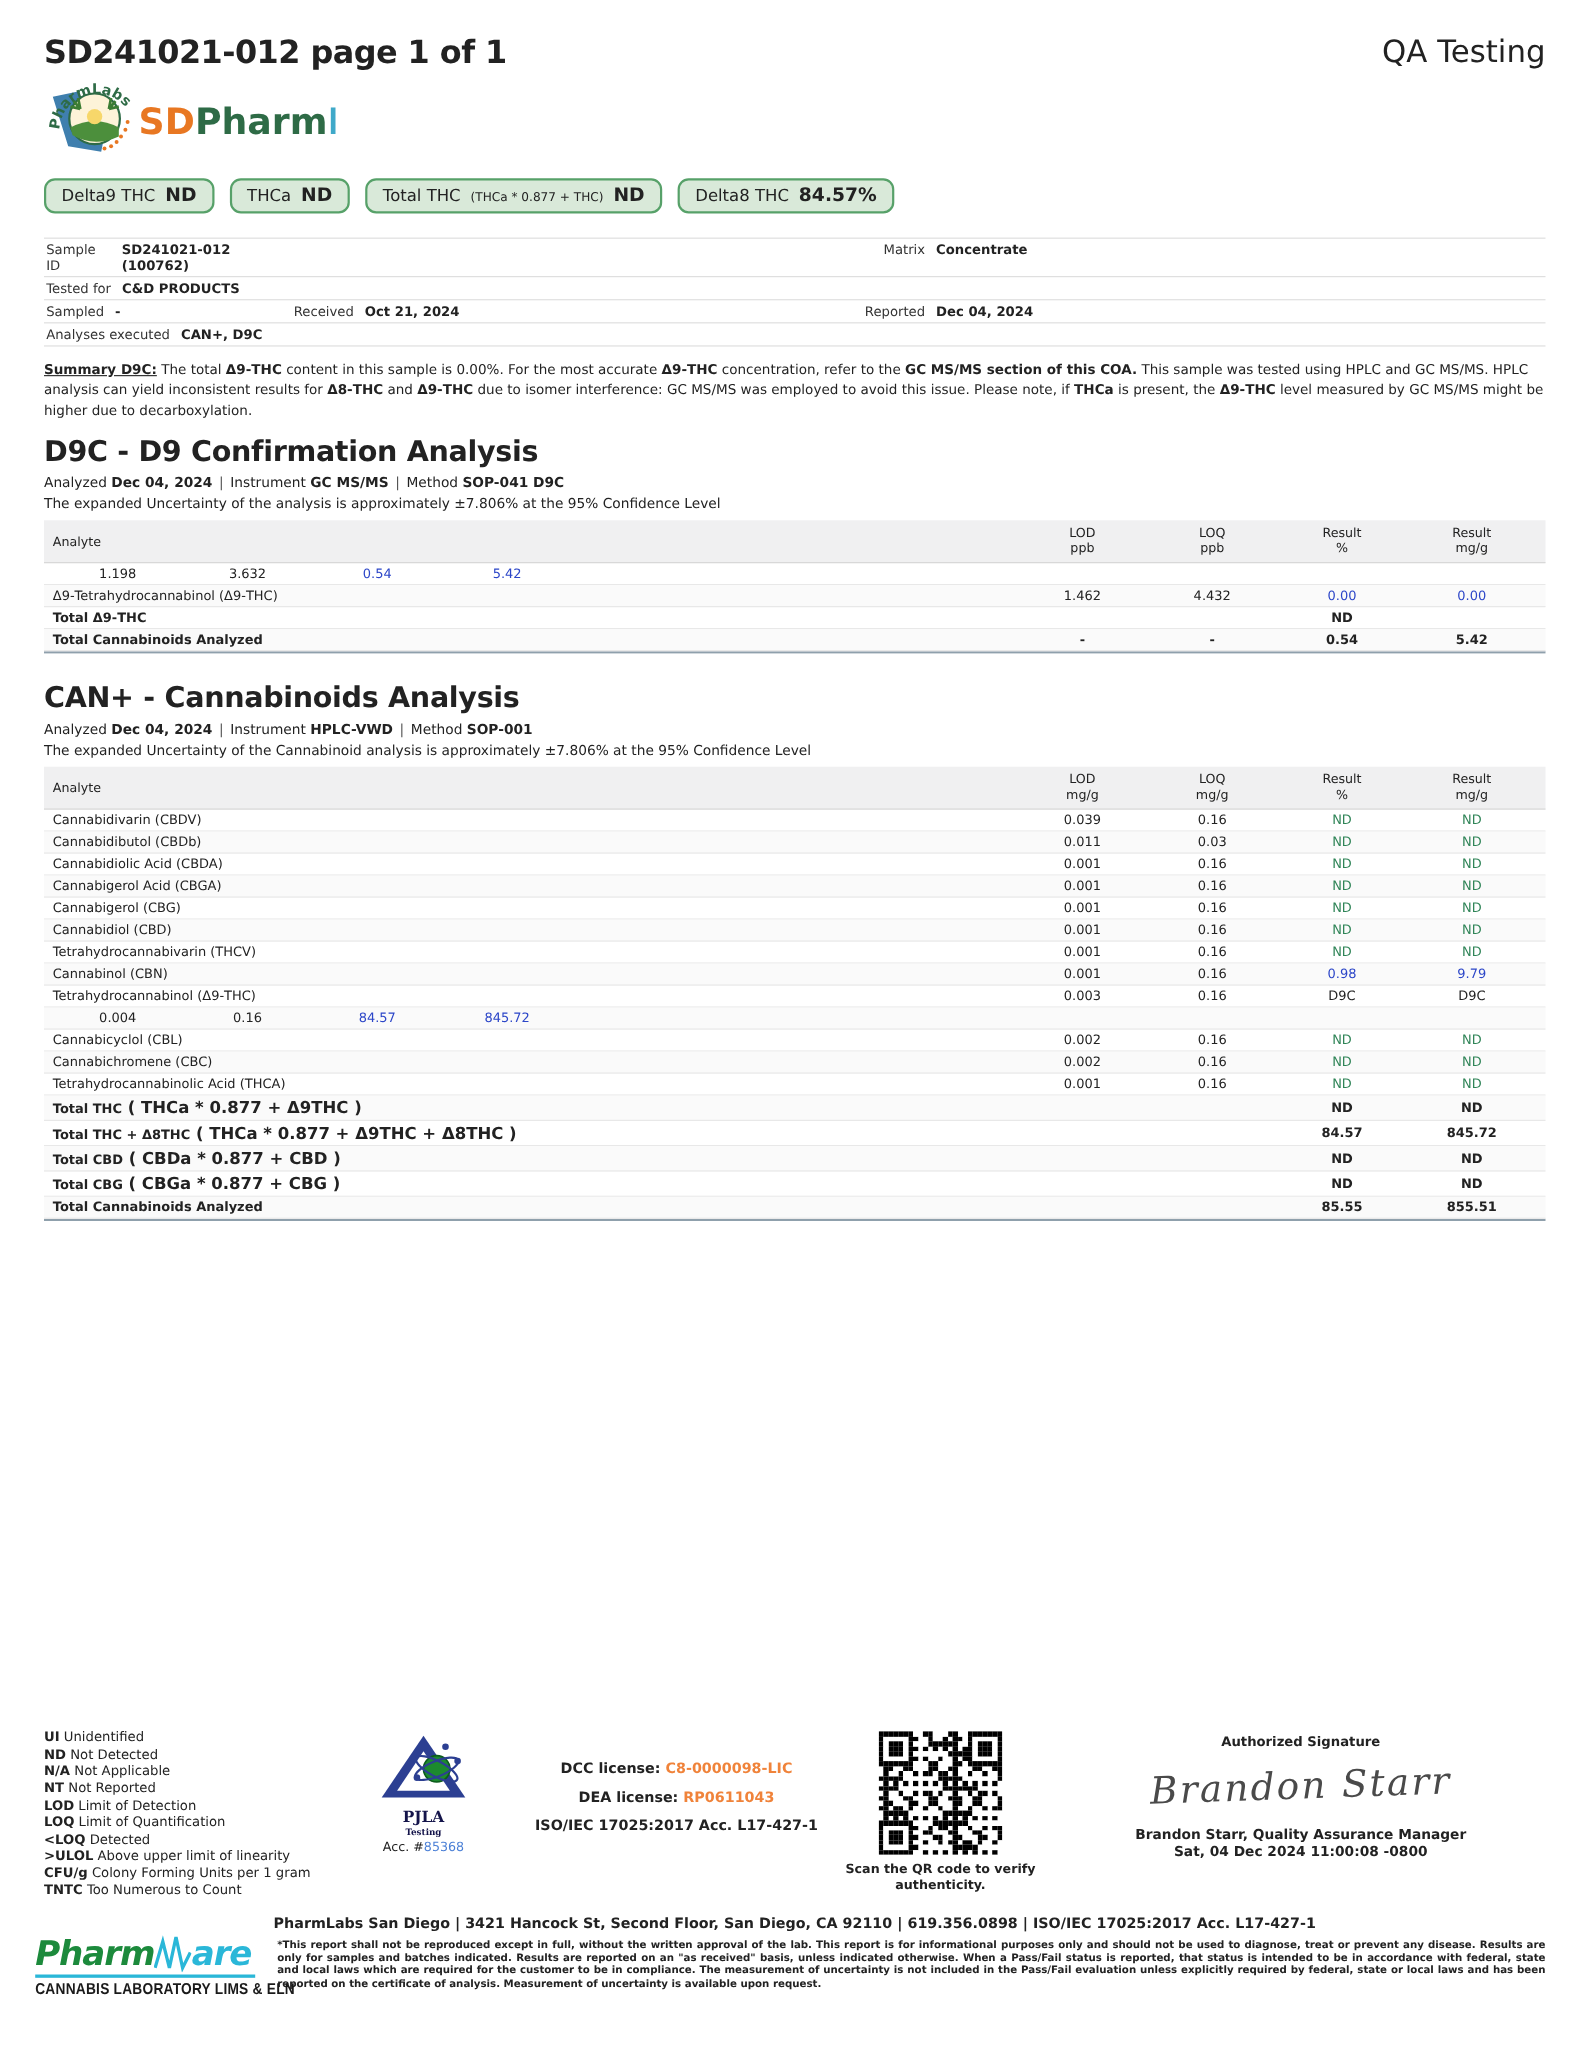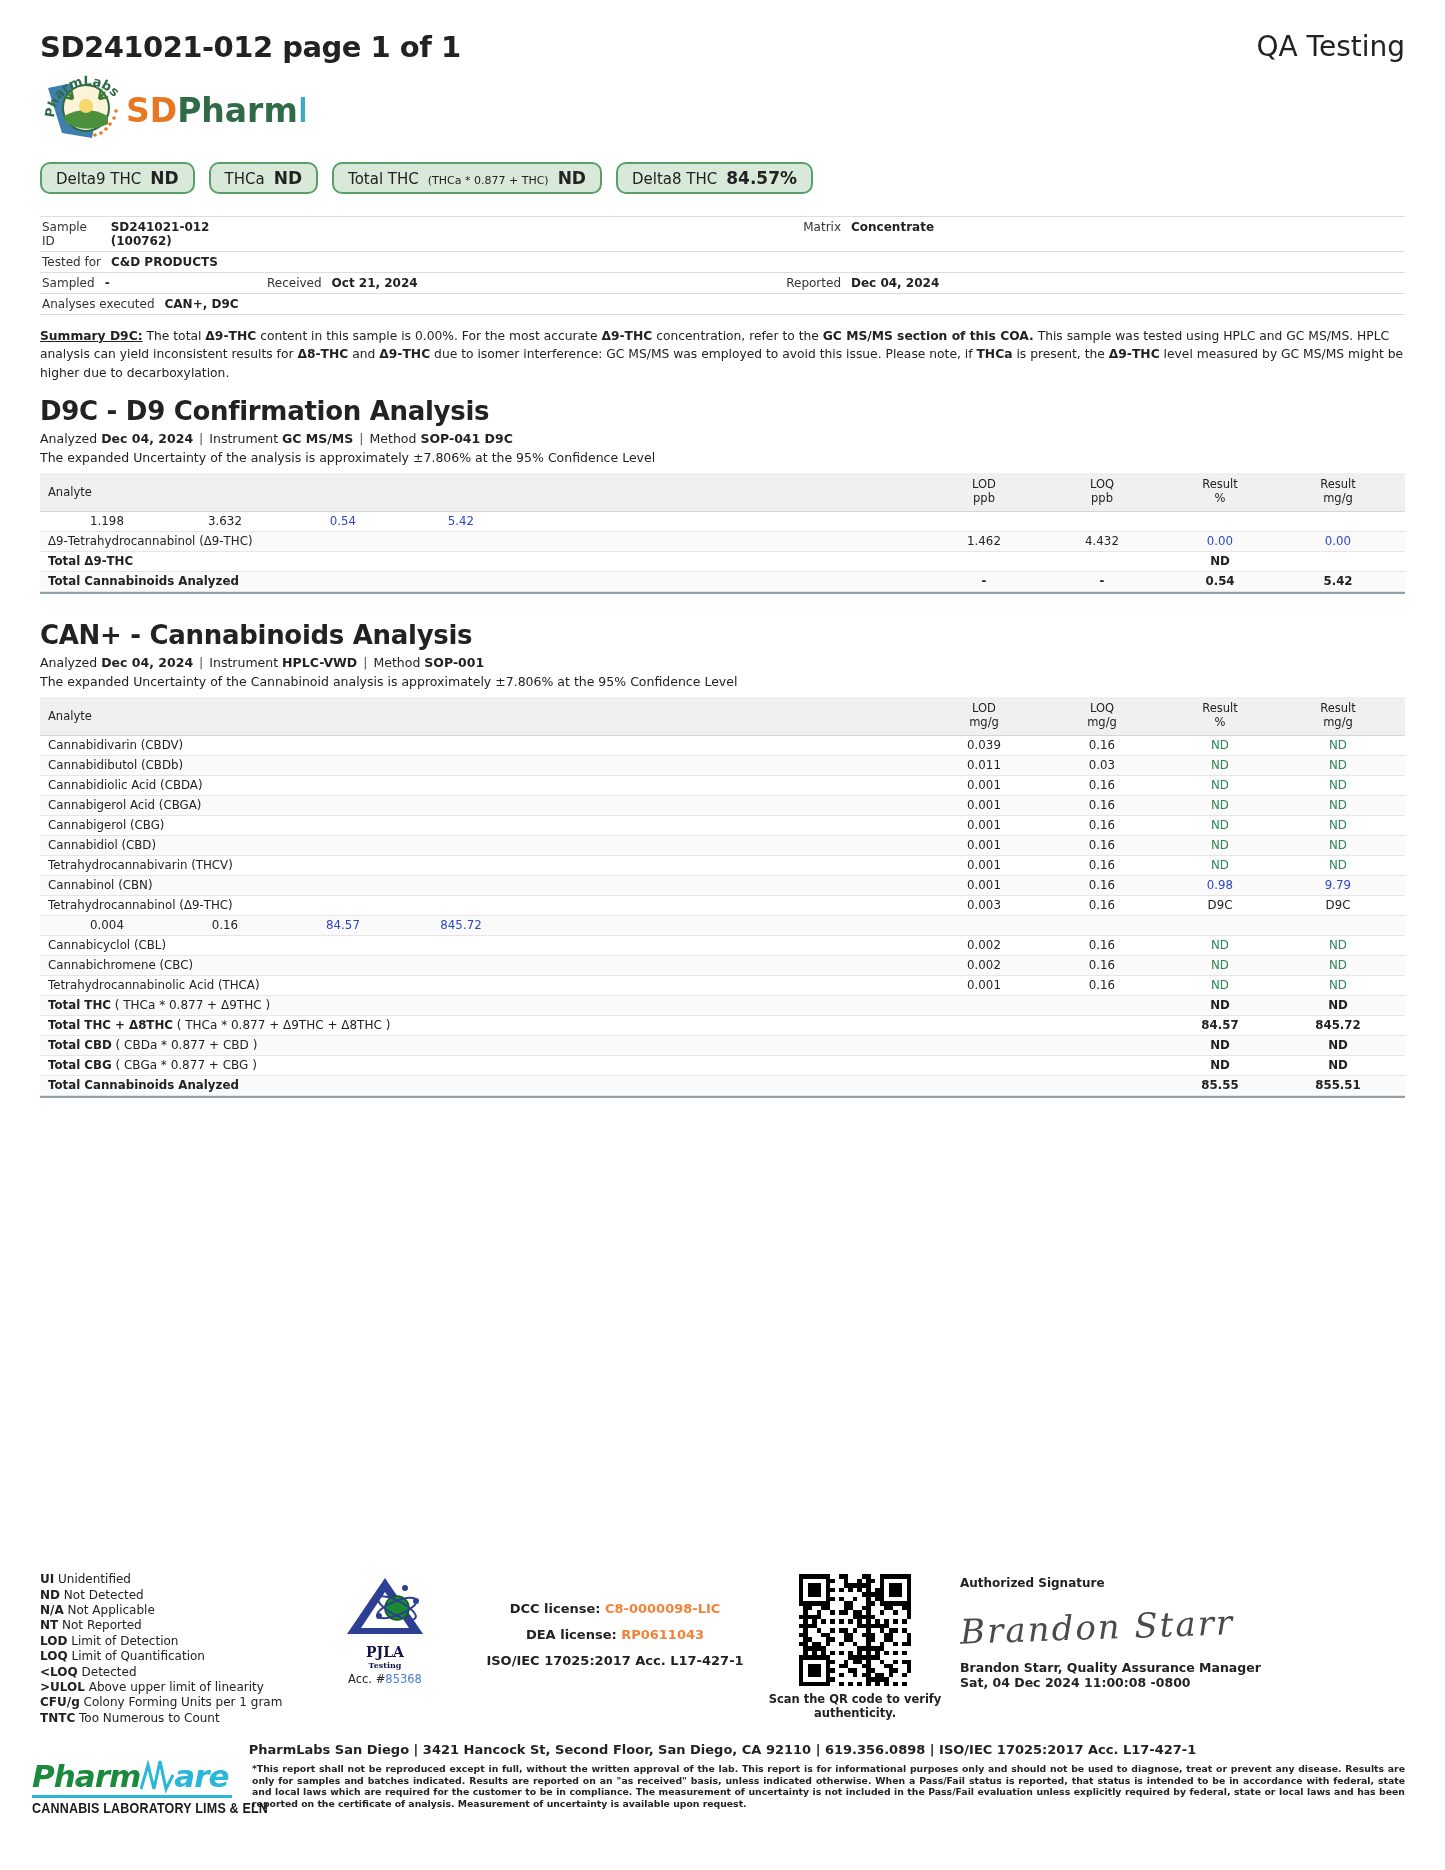--- a/index.html
+++ b/index.html
@@ -56,42 +56,42 @@
   
   .dtable { margin-top:8px; }
   .thead { display:flex; background:#f0f0f1; padding:5px 8px; font-size:11.5px; align-items:center; border-bottom:1px solid #d5d5d5;}
   .c-analyte { flex:1; text-align:left; }
   .c-num { width:118px; text-align:center; }
   .thead .c-num { line-height:1.2; }
   .thead .c-num span { display:block; }
   .trow { display:flex; align-items:center; min-height:20px; padding:2px 8px; font-size:11.8px; border-bottom:1px solid #e6e6e6; }
   .trow:nth-child(even){ background:#fafafa; }
   .trow.bold { font-weight:bold; }
-  .trow .formula { font-size:12px; font-weight:normal; }
+  .trow .formula { font-size:15px; font-weight:bold; }
   .blue { color:#2c46c8; }
   .green { color:#2f8457; }
   .t-end { border-bottom:2px solid #8fa0ac; }
 
   
   .footer { margin-top:auto; }
   .foot-cols { display:flex; align-items:flex-start; }
   .legend { width:250px; font-size:12px; line-height:1.28; }
   .legend li { list-style:none; }
   .pjla { width:190px; text-align:center; padding-top:4px; }
   .pjla-name { font-family:"DejaVu Serif","Liberation Serif",serif; font-weight:bold; font-size:14px; color:#14144a; margin-top:2px;}
   .pjla-sub { font-family:"DejaVu Serif","Liberation Serif",serif; font-weight:bold; font-size:8px; color:#14144a; }
   .pjla-acc { font-size:11.5px; margin-top:2px; }
   .pjla-acc .num { color:#4a7fd6; }
   .licenses { width:270px; text-align:center; font-size:13px; padding-top:24px; line-height:2.0; font-weight:bold; }
   .licenses .orange { color:#f0833a; }
   .qr-wrap { width:210px; text-align:center; padding-top:2px; }
   .qr { width:112px; height:112px; margin:0 auto; display:grid; grid-template-columns:repeat(25,1fr); grid-template-rows:repeat(25,1fr); background:#fff; }
   .qr div { background:#000; }
   .qr-label { font-size:11.5px; font-weight:bold; margin-top:6px; }
-  .sig { flex:1; text-align:left; padding-top:4px; }
+  .sig { flex:1; text-align:center; padding-top:4px; }
   .sig-title { font-size:12px; font-weight:bold; }
   .sig-script { font-family:"DejaVu Serif","Liberation Serif",serif; font-style:italic; font-size:34px; color:#4a4a4a; margin-top:14px; transform:rotate(-2deg); letter-spacing:2px;}
   .sig-name { font-size:12.5px; font-weight:bold; margin-top:16px; }
   .sig-date { font-size:12.5px; font-weight:bold; }
 
   .bottom { position:relative; margin-top:16px; min-height:110px; }
   .address { text-align:center; font-size:13px; font-weight:bold; }
   .disclaimer { margin:6px 0 0 212px; font-size:9.3px; line-height:1.25; color:#222; text-align:justify; font-weight:600;}
   .pw-logo { position:absolute; left:-8px; top:16px; width:200px; }
   .pw-line1 { font-size:31px; font-style:italic; font-weight:bold; display:flex; align-items:center; border-bottom:3px solid #2ab7d8; padding-bottom:1px;}

